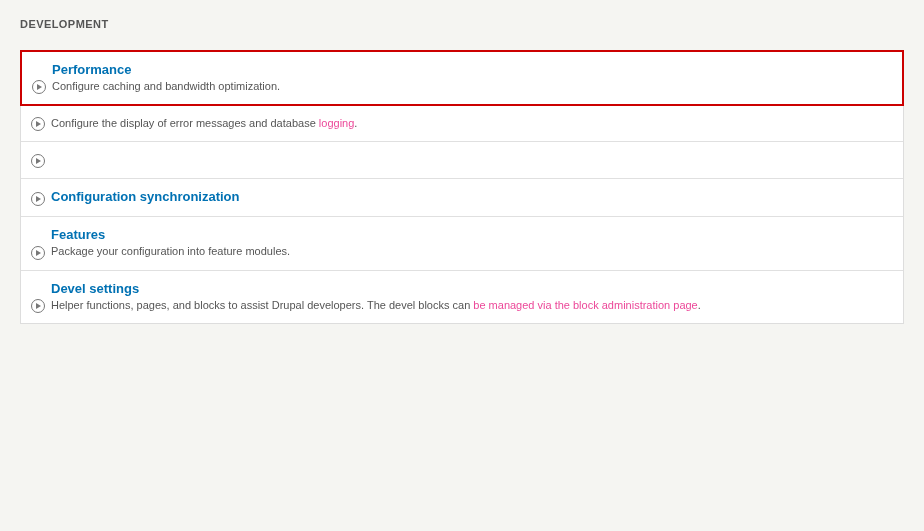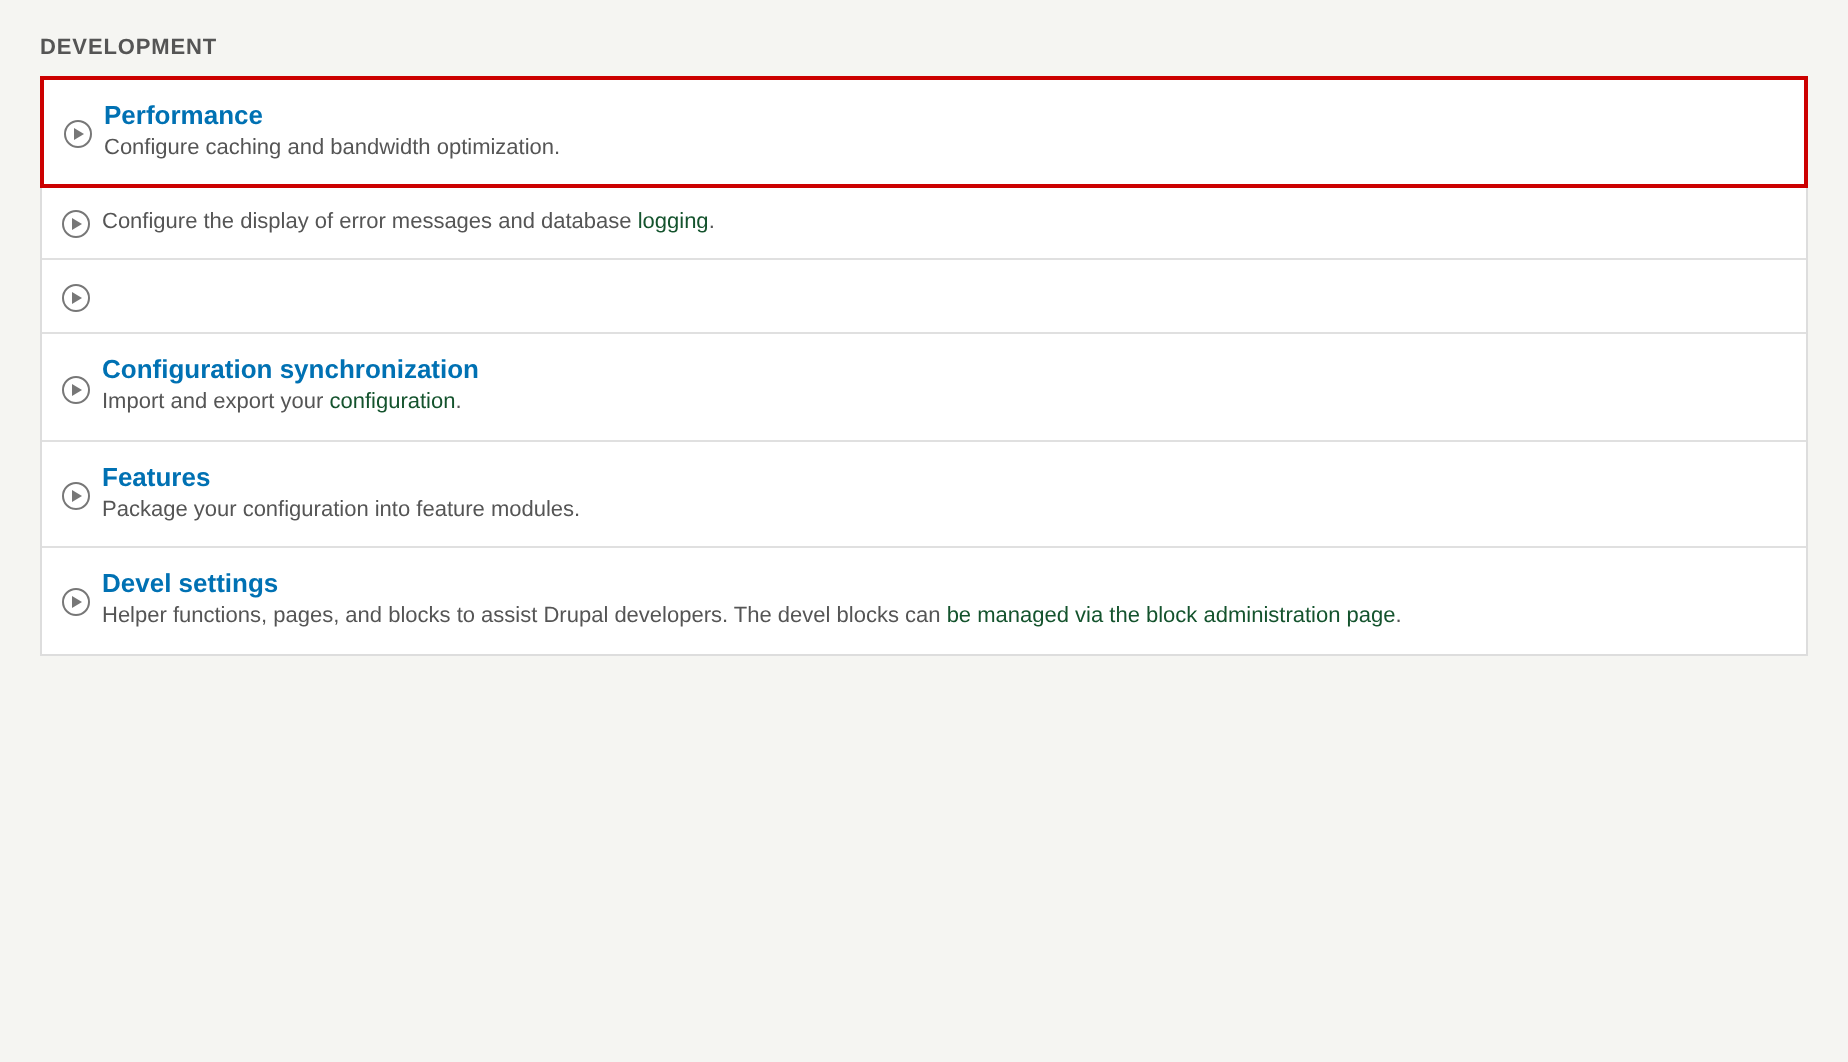--- a/index.html
+++ b/index.html
@@ -14,31 +14,31 @@
     .page-container {
       padding: 18px 20px 20px 20px;
       background: #f5f5f2;
     }
     .section-title {
       font-size: 11px;
       font-weight: bold;
       color: #555;
       letter-spacing: 0.04em;
       text-transform: uppercase;
-      margin-bottom: 8px;
+      margin-bottom: 20px;
     }
     .items-list {
       background: #fff;
       border: 1px solid #ddd;
     }
     .item-row {
       padding: 10px 14px 10px 10px;
       border-bottom: 1px solid #e0e0e0;
       display: flex;
-      align-items: center;
+      align-items: flex-end;
       gap: 6px;
       cursor: pointer;
       background: #fff;
     }
     .item-row:last-child {
       border-bottom: none;
     }
     .item-row.active {
       border: 2px solid #cc0000;
       background: #fff;
@@ -68,21 +68,21 @@
       font-weight: bold;
       margin-bottom: 2px;
       text-decoration: none;
     }
     .item-desc {
       color: #555;
       font-size: 11px;
       line-height: 1.4;
     }
     .item-desc a {
-      color: #14532d;
+      color: #ec4899;
       text-decoration: none;
     }
   </style>
 </head>
 <body>
 
 <div class="page-container">
   <div class="section-title">DEVELOPMENT</div>
   <div class="items-list">
 
@@ -123,21 +123,20 @@
 
     <div class="item-row">
       <div class="item-icon">
         <svg viewBox="0 0 14 14" fill="none" xmlns="http://www.w3.org/2000/svg">
           <circle cx="7" cy="7" r="6.5" stroke="#777" fill="#fff"></circle>
           <polygon points="5,4 10,7 5,10" fill="#777"></polygon>
         </svg>
       </div>
       <div class="item-content">
         <div class="item-title">Configuration synchronization</div>
-        <div class="item-desc">Import and export your <a>configuration</a>.</div>
       </div>
     </div>
 
     <div class="item-row">
       <div class="item-icon">
         <svg viewBox="0 0 14 14" fill="none" xmlns="http://www.w3.org/2000/svg">
           <circle cx="7" cy="7" r="6.5" stroke="#777" fill="#fff"></circle>
           <polygon points="5,4 10,7 5,10" fill="#777"></polygon>
         </svg>
       </div>

